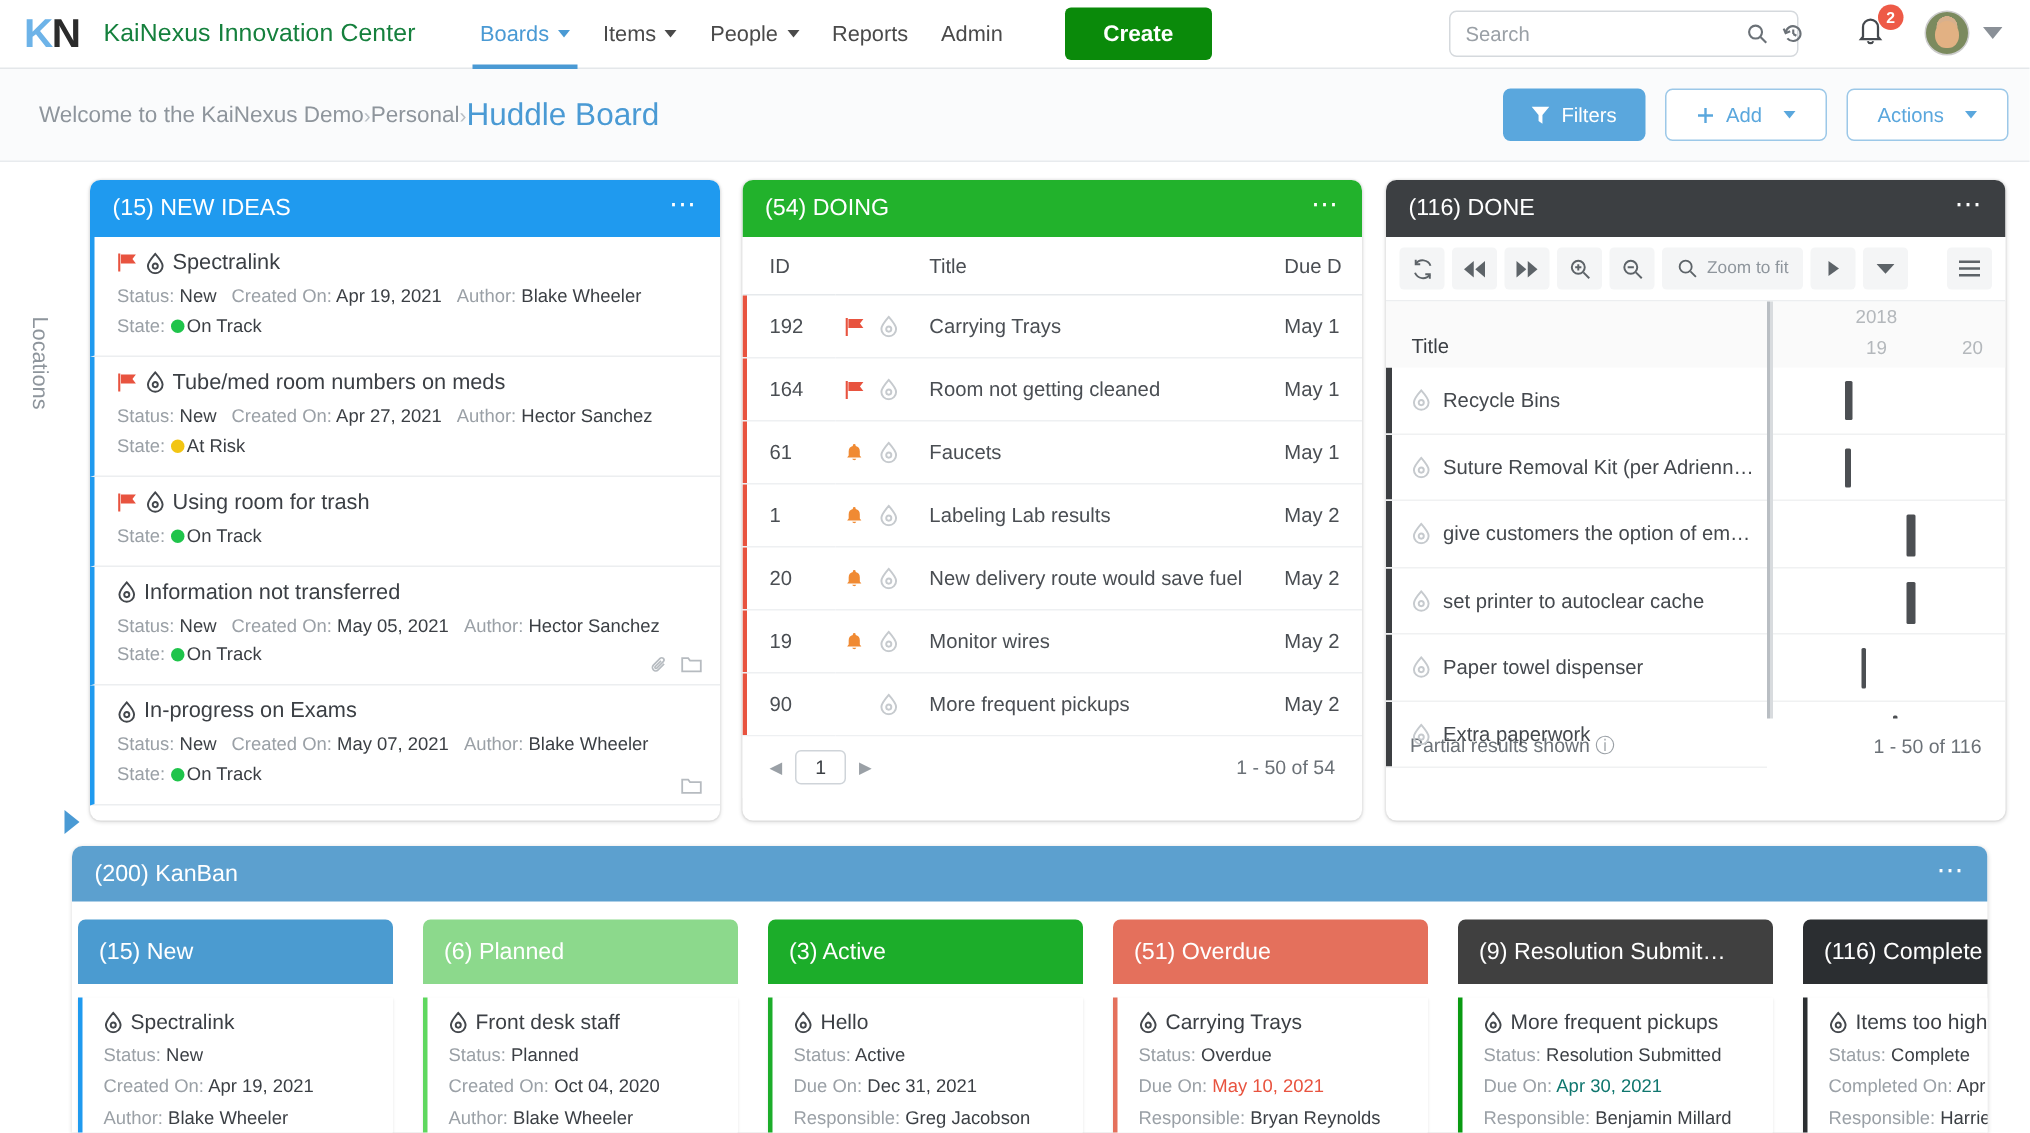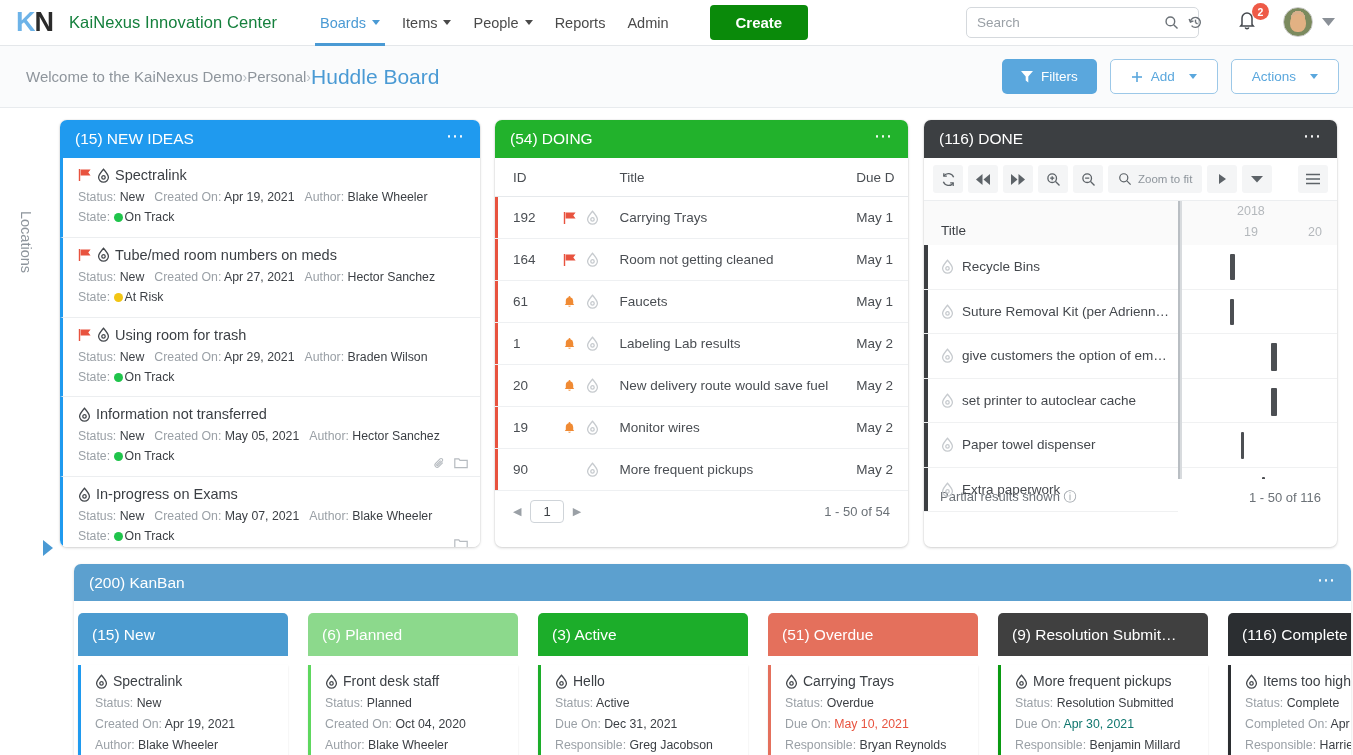--- a/index.html
+++ b/index.html
@@ -206,21 +206,21 @@
   .g-grid { position: relative; }
   .g-grow { height: 44.5px; border-bottom: 1px solid #f0f1f2; position: relative; }
   .g-bar { position: absolute; top: 9px; background: #4c4f53; border-radius: 1px; }
   .g-foot {
     display: flex; align-items: center; justify-content: space-between;
     padding: 9px 16px; font-size: 13px; color: #6b7177;
   }
 
   
   .kanban {
-    position: absolute; left: 74px; top: 564px; width: 1277px; height: 191px;
+    position: absolute; left: 48px; top: 564px; width: 1277px; height: 191px;
     background: #fff; border-radius: 7px 7px 0 0; overflow: hidden;
     box-shadow: 0 1px 3px rgba(0,0,0,.16);
   }
   .kanban-head { height: 37px; background: #5ca0cf; color: #fff;
     display: flex; align-items: center; justify-content: space-between; padding: 0 15px; font-size: 15.5px; }
   .kcols { display: flex; gap: 20px; padding: 12px 0 0 4px; }
   .kcol { width: 210px; flex: 0 0 210px; }
   .kcol-head {
     height: 43px; border-radius: 5px 5px 0 0; color: #fff; font-size: 15.5px;
     display: flex; align-items: center; padding: 0 14px; white-space: nowrap; overflow: hidden;
@@ -402,21 +402,20 @@
             </svg>
           </span>
           <span class="drop">
             <svg width="13" height="15" viewBox="0 0 13 15" fill="none" stroke="#44484d" stroke-width="1.3">
               <path d="M6.5 1.3 C3.6 4.6 1.6 6.9 1.6 9.3 a4.9 4.9 0 0 0 9.8 0 C11.4 6.9 9.4 4.6 6.5 1.3z"></path>
               <circle cx="6.5" cy="9.4" r="1.7"></circle>
             </svg>
           </span>
           <span>Using room for trash</span>
         </div>
-        <div class="meta"><span>Status:</span> <b>New</b><span class="sep"></span><span>Created On:</span> <b>Apr 29, 2021</b><span class="sep"></span><span>Author:</span> <b>Braden Wilson</b></div>
         <div class="meta"><span>State:</span> <span class="dot" style="background:#1fc44b"></span><b>On Track</b></div>
       </div>
       <div class="card" style="--s: #1f9aef; border-left: 3px solid rgb(31, 154, 239); padding-left: 15px;">
         <div class="card-title">
           <span class="drop">
             <svg width="13" height="15" viewBox="0 0 13 15" fill="none" stroke="#44484d" stroke-width="1.3">
               <path d="M6.5 1.3 C3.6 4.6 1.6 6.9 1.6 9.3 a4.9 4.9 0 0 0 9.8 0 C11.4 6.9 9.4 4.6 6.5 1.3z"></path>
               <circle cx="6.5" cy="9.4" r="1.7"></circle>
             </svg>
           </span>

